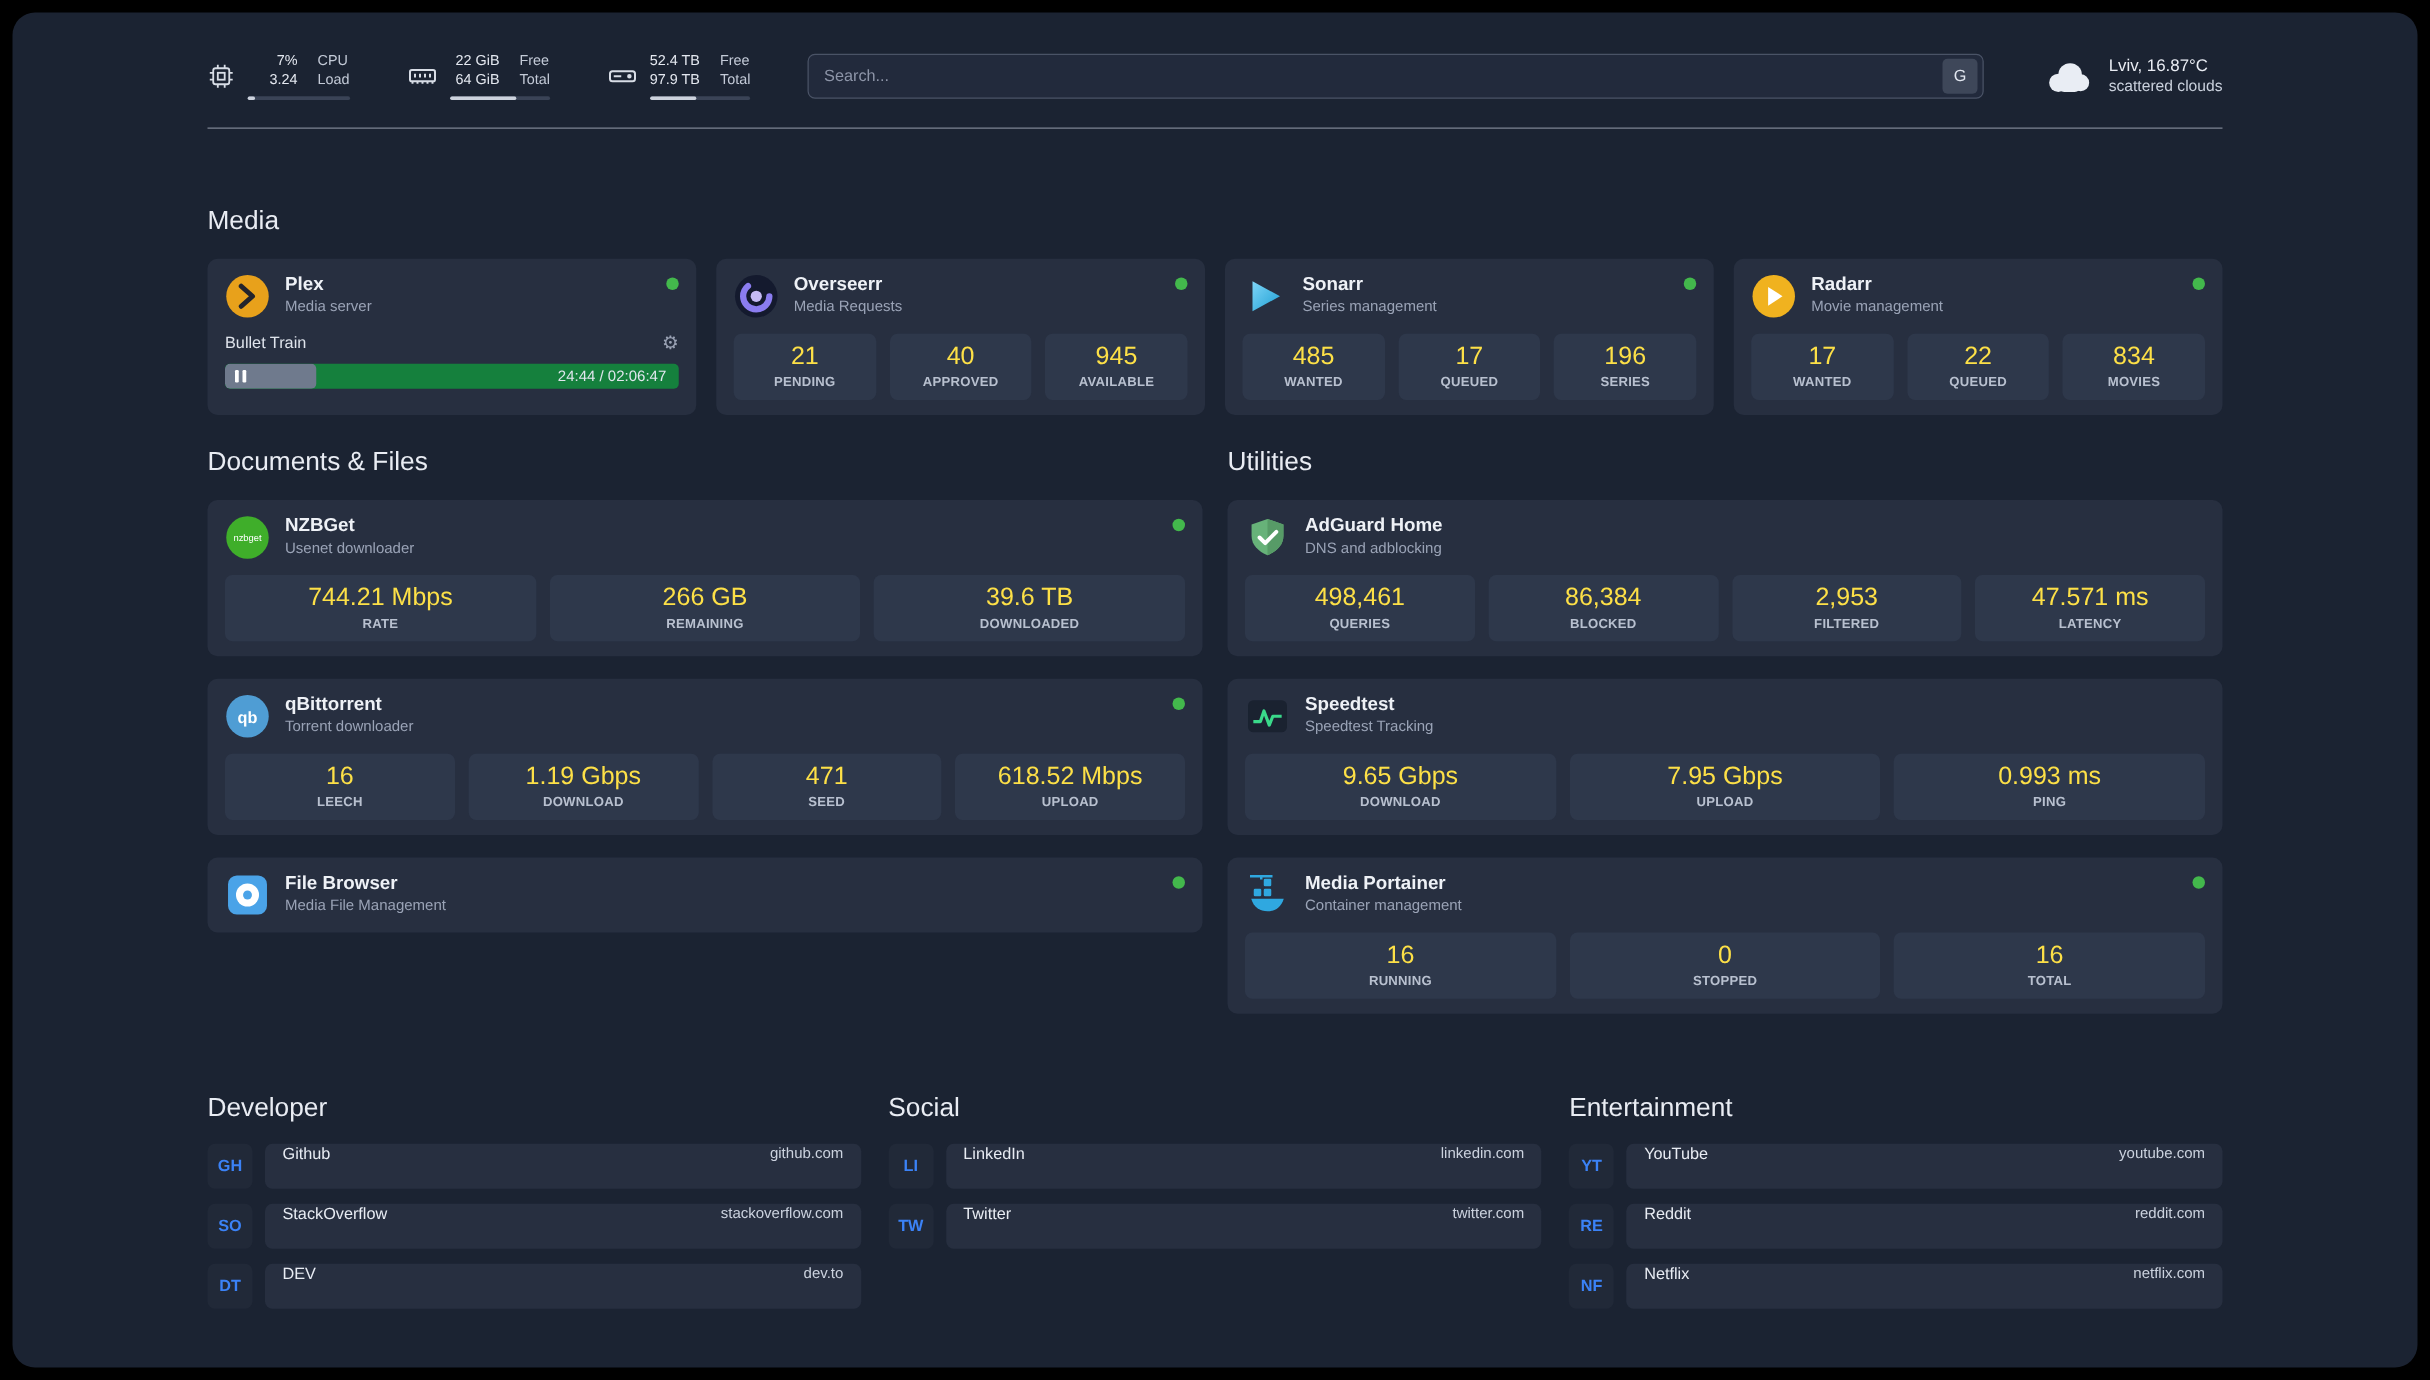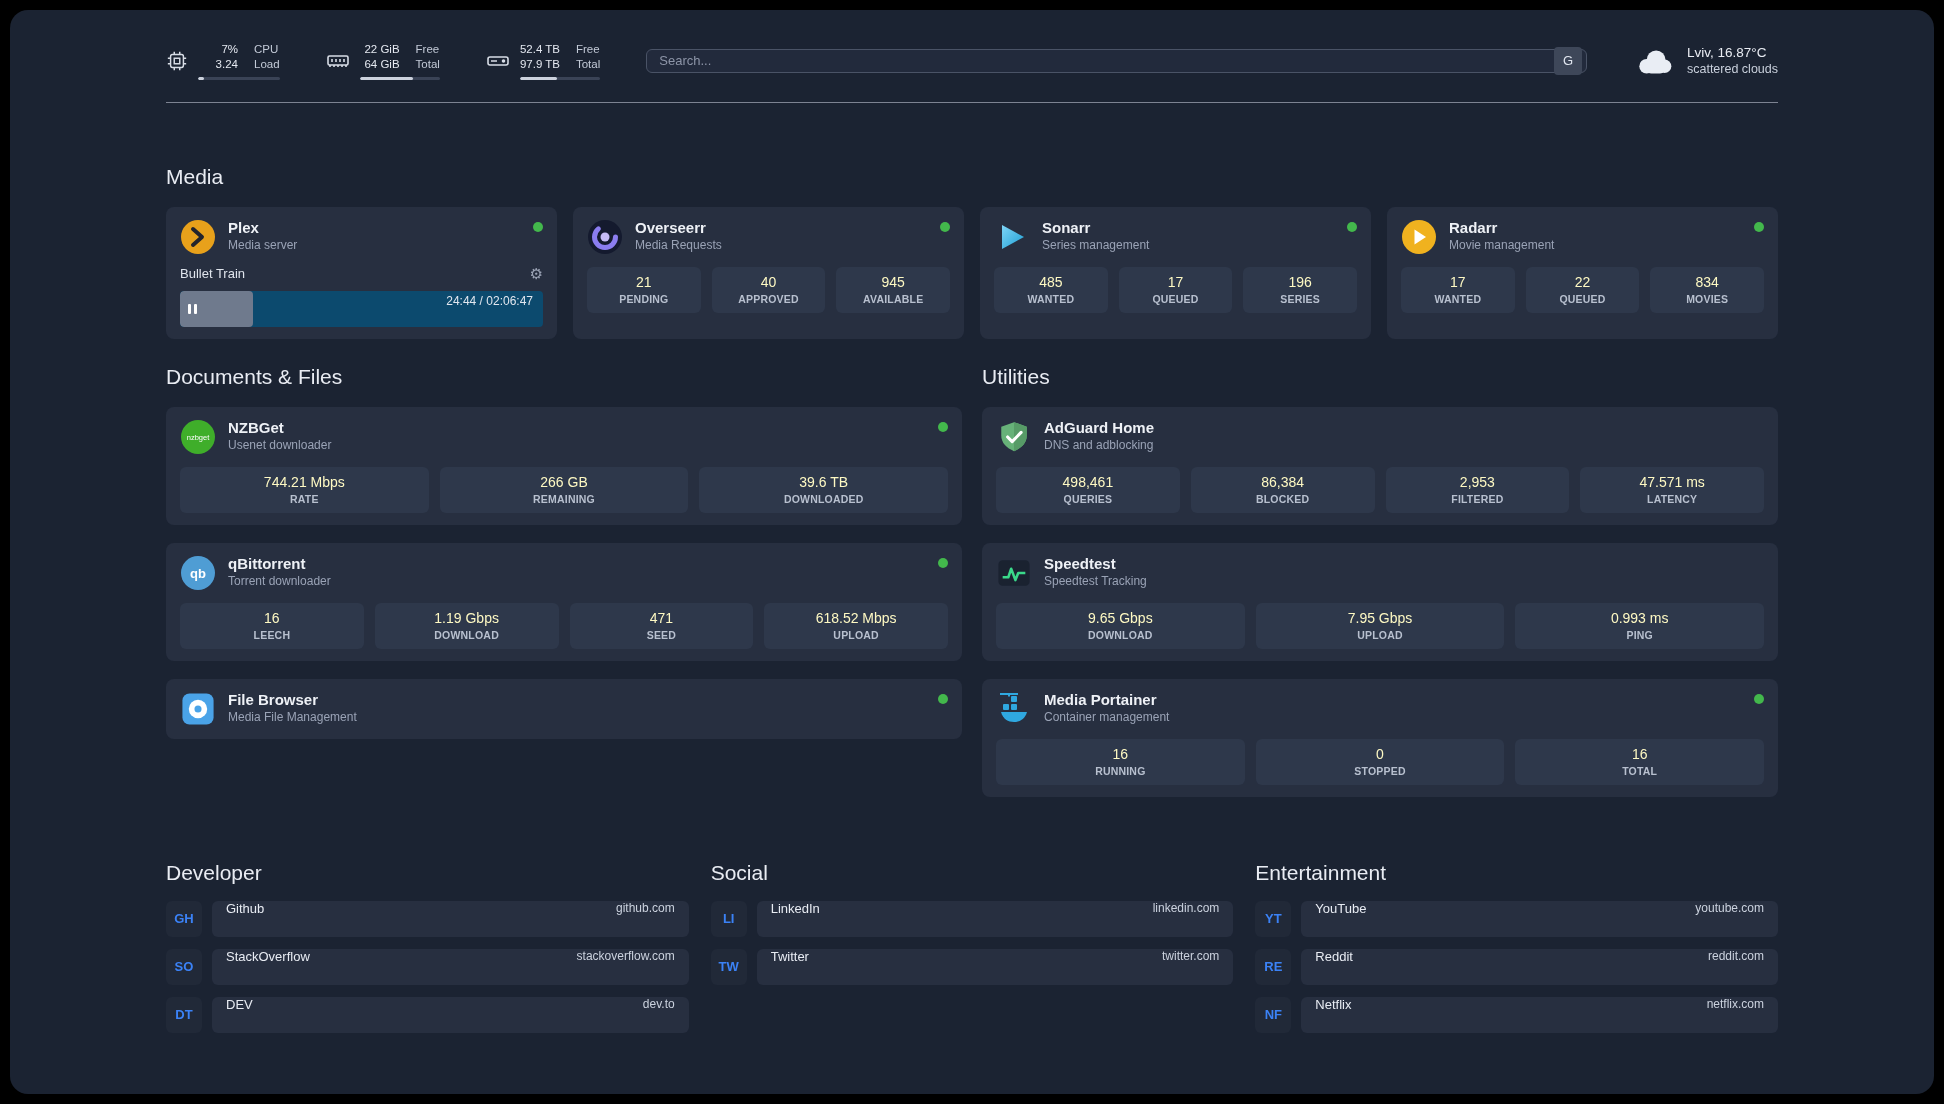--- a/index.html
+++ b/index.html
@@ -18,21 +18,21 @@
   .sysicon { color: #d9dee8; display: flex; align-items: center; }
   .sysbody { display: flex; flex-direction: column; gap: 5px; }
   .sysrows { display: flex; gap: 16px; }
   .syscol { display: flex; flex-direction: column; font-size: 11.5px; line-height: 1.3; }
   .syscol.vals { color: #e4e8f0; text-align: right; min-width: 40px; }
   .syscol.labs { color: #c3cad7; }
   .sysbar { height: 3px; background: #3a4356; border-radius: 2px; overflow: hidden; }
   .sysfill { height: 100%; background: #ccd2dd; border-radius: 2px; }
 
   .searchbox {
-    flex: 1; margin: 0 46px; height: 24px;
+    flex: 1; margin: 0 46px; height: 36px;
     background: #222a3c; border: 1px solid #4a5366; border-radius: 6px;
     display: flex; align-items: center; padding: 0 4px 0 0;
   }
   .searchbox input {
     flex: 1; background: transparent; border: none; outline: none;
     color: #dfe4ee; font-size: 13px; padding: 0 12px; font-family: inherit;
   }
   .searchbox input::placeholder { color: #8d95a8; }
   .search-engine {
     width: 28px; height: 28px; background: #3e4759; border: none; border-radius: 4px;
@@ -54,27 +54,27 @@
 
   
   .card { background: #272f40; border-radius: 8px; padding: 12px 14px; position: relative; cursor: pointer; }
   .card-head { display: flex; gap: 12px; }
   .app-icon { width: 36px; height: 36px; flex: 0 0 36px; display: flex; align-items: center; justify-content: center; }
   .app-name { font-size: 15px; font-weight: 700; color: #eef1f6; }
   .app-sub { font-size: 12px; color: #9aa3b6; margin-top: 2px; }
   .dot { width: 10px; height: 10px; border-radius: 50%; background: #43b84c; margin-left: auto; align-self: flex-start; margin-top: 3px; }
   .tiles { display: flex; gap: 11px; margin-top: 12px; }
   .tile { flex: 1; background: #2e384b; border-radius: 6px; padding: 7px 6px 8px; text-align: center; }
-  .tile-value { font-size: 14px; color: #fef9c3; }
+  .tile-value { font-size: 20px; color: #fde047; }
   .tile-label { font-size: 10.5px; font-weight: 700; color: #b8c0cf; margin-top: 3px; letter-spacing: .2px; }
 
   
   .now-row { display: flex; align-items: center; justify-content: space-between; margin-top: 10px; font-size: 13px; color: #dfe4ec; }
   .gear { color: #9aa2b4; font-size: 15px; cursor: pointer; }
-  .player-bar { margin-top: 8px; height: 36px; background: #0c4a6e; border-radius: 4px; position: relative; overflow: hidden; }
+  .player-bar { margin-top: 8px; height: 20px; background: #15803d; border-radius: 4px; position: relative; overflow: hidden; }
   .player-fill { height: 100%; background: #6f7a8d; border-radius: 4px; display: flex; align-items: center; padding-left: 8px; }
   .pause-icon { display: inline-flex; gap: 3px; }
   .pause-icon i { width: 3px; height: 10px; background: #fff; display: block; border-radius: 1px; }
   .player-time { position: absolute; right: 10px; top: 0; line-height: 20px; font-size: 12px; color: #e2e7ef; }
 
   
   .bookmarks { margin-top: 64px; display: grid; grid-template-columns: repeat(3, 1fr); gap: 22px; padding-bottom: 56px; }
   .bm-rows { margin-top: 16px; display: flex; flex-direction: column; gap: 12px; }
   .bm-row { display: flex; gap: 10px; height: 36px; }
   .bm-abbr {

